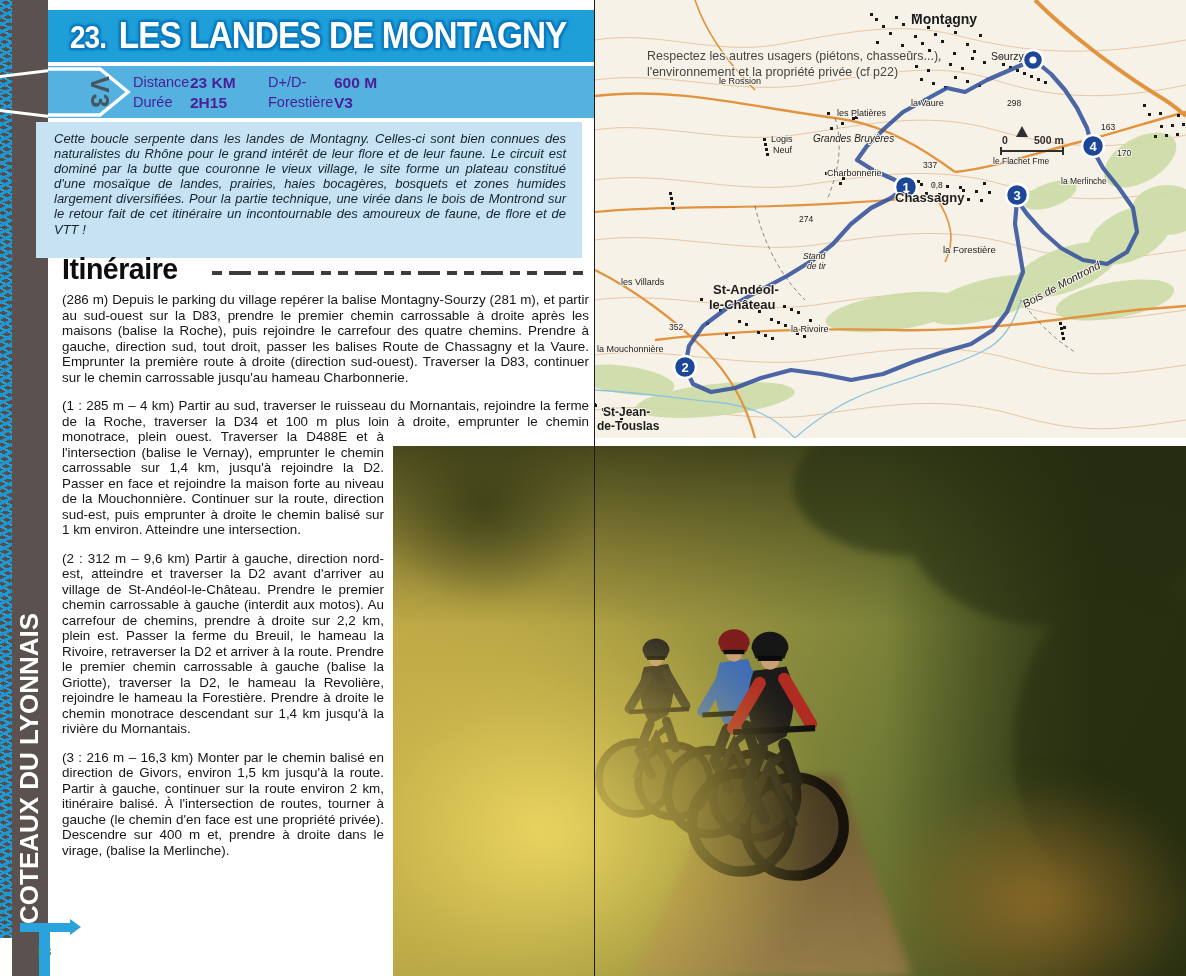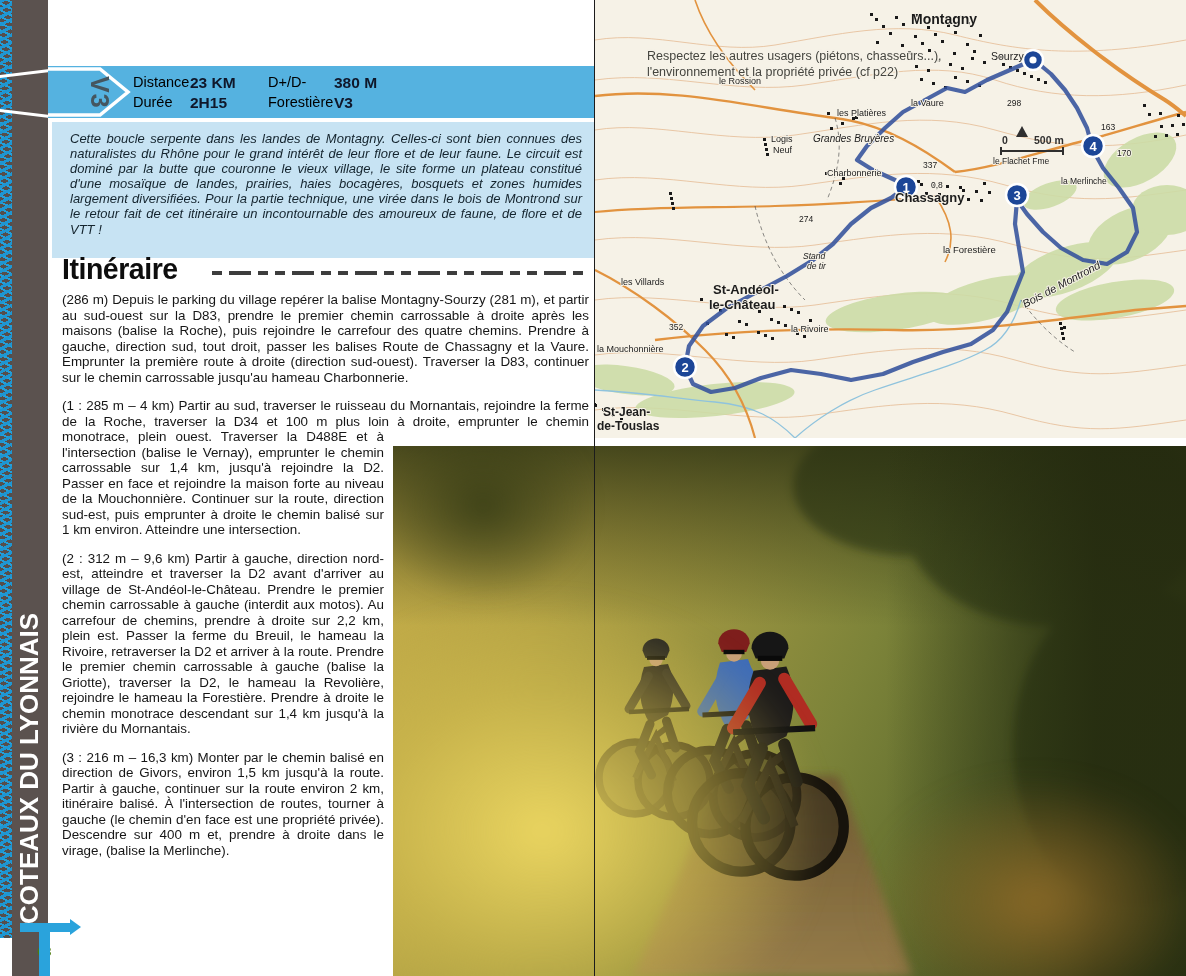--- a/index.html
+++ b/index.html
@@ -37,25 +37,25 @@
   .title-text .num{margin-right:14px;font-size:31px;}
 
   .stats-bar{position:absolute;left:48px;top:66px;width:546px;height:52px;background:#55b2e0;}
   .chev-svg{position:absolute;left:0;top:0;}
   .badge-v3{position:absolute;left:40px;top:6px;width:26px;height:40px;
     color:#45565f;font-weight:bold;font-size:25px;
     writing-mode:vertical-rl;text-align:center;letter-spacing:1px;}
   .stats-grid{position:absolute;left:85px;top:7px;display:grid;
     grid-template-columns:57px 78px 66px auto;grid-column-gap:0;grid-row-gap:1px;
     font-size:14.5px;line-height:19px;}
-  .stat-label{color:#000000;}
-  .stat-value{color:#0f172a;font-weight:bold;font-size:15.5px;}
-
-  
-  .intro-box{position:absolute;left:52px;top:122px;width:546px;height:136px;background:#c7e3f3;
+  .stat-label{color:#4c1d95;}
+  .stat-value{color:#4c1d95;font-weight:bold;font-size:15.5px;}
+
+  
+  .intro-box{position:absolute;left:36px;top:122px;width:546px;height:136px;background:#c7e3f3;
     padding:9px 16px 0 18px;}
   .intro-text{font-style:italic;font-size:13px;line-height:15.1px;color:#14242e;text-align:justify;margin:0;}
 
   
   .itin-head{position:absolute;left:62px;top:252px;margin:0;color:#0d0d0d;
     font-size:30px;font-weight:bold;letter-spacing:-0.5px;transform:scaleX(.95);transform-origin:0 50%;}
   .head-dashes{position:absolute;left:212px;top:271px;width:374px;height:4px;
     background:repeating-linear-gradient(90deg,#3d3d3d 0 10px,transparent 10px 17px,
       #3d3d3d 17px 39px,transparent 39px 46px,#3d3d3d 46px 56px,transparent 56px 63px);}
   .body-col{position:absolute;left:62px;top:292px;width:528px;font-size:13.4px;line-height:15.5px;
@@ -92,31 +92,34 @@
 
   <div class="track-strip"></div>
   <div class="side-bar"></div>
   <div class="vert-label">COTEAUX DU LYONNAIS</div>
   <div class="page-num">68</div>
   <div class="blue-vstrip"></div>
   <div class="blue-arrow"></div>
   <div class="chev-tail tail-a"></div>
   <div class="chev-tail tail-b"></div>
 
+  <div class="title-band">
+    <span class="title-text"><span class="num">23.</span><span>LES LANDES DE MONTAGNY</span></span>
+  </div>
 
   <div class="stats-bar">
     <svg class="chev-svg" width="90" height="52">
       <polyline points="0,3 52,3 80,26 52,49 0,49" fill="none" stroke="#fff" stroke-width="3.5"></polyline>
     </svg>
     <div class="badge-v3">V3</div>
     <div class="stats-grid">
       <span class="stat-label">Distance</span>
       <span class="stat-value">23 KM</span>
       <span class="stat-label">D+/D-</span>
-      <span class="stat-value">380 M</span>
+      <span class="stat-value">600 M</span>
       <span class="stat-label">Durée</span>
       <span class="stat-value">2H15</span>
       <span class="stat-label">Forestière</span>
       <span class="stat-value">V3</span>
     </div>
   </div>
 
   <div class="intro-box">
     <p class="intro-text">Cette boucle serpente dans les landes de Montagny. Celles-ci sont bien connues des naturalistes du Rhône pour le grand intérêt de leur flore et de leur faune. Le circuit est dominé par la butte que couronne le vieux village, le site forme un plateau constitué d'une mosaïque de landes, prairies, haies bocagères, bosquets et zones humides largement diversifiées. Pour la partie technique, une virée dans le bois de Montrond sur le retour fait de cet itinéraire un incontournable des amoureux de faune, de flore et de VTT !</p>
   </div>

